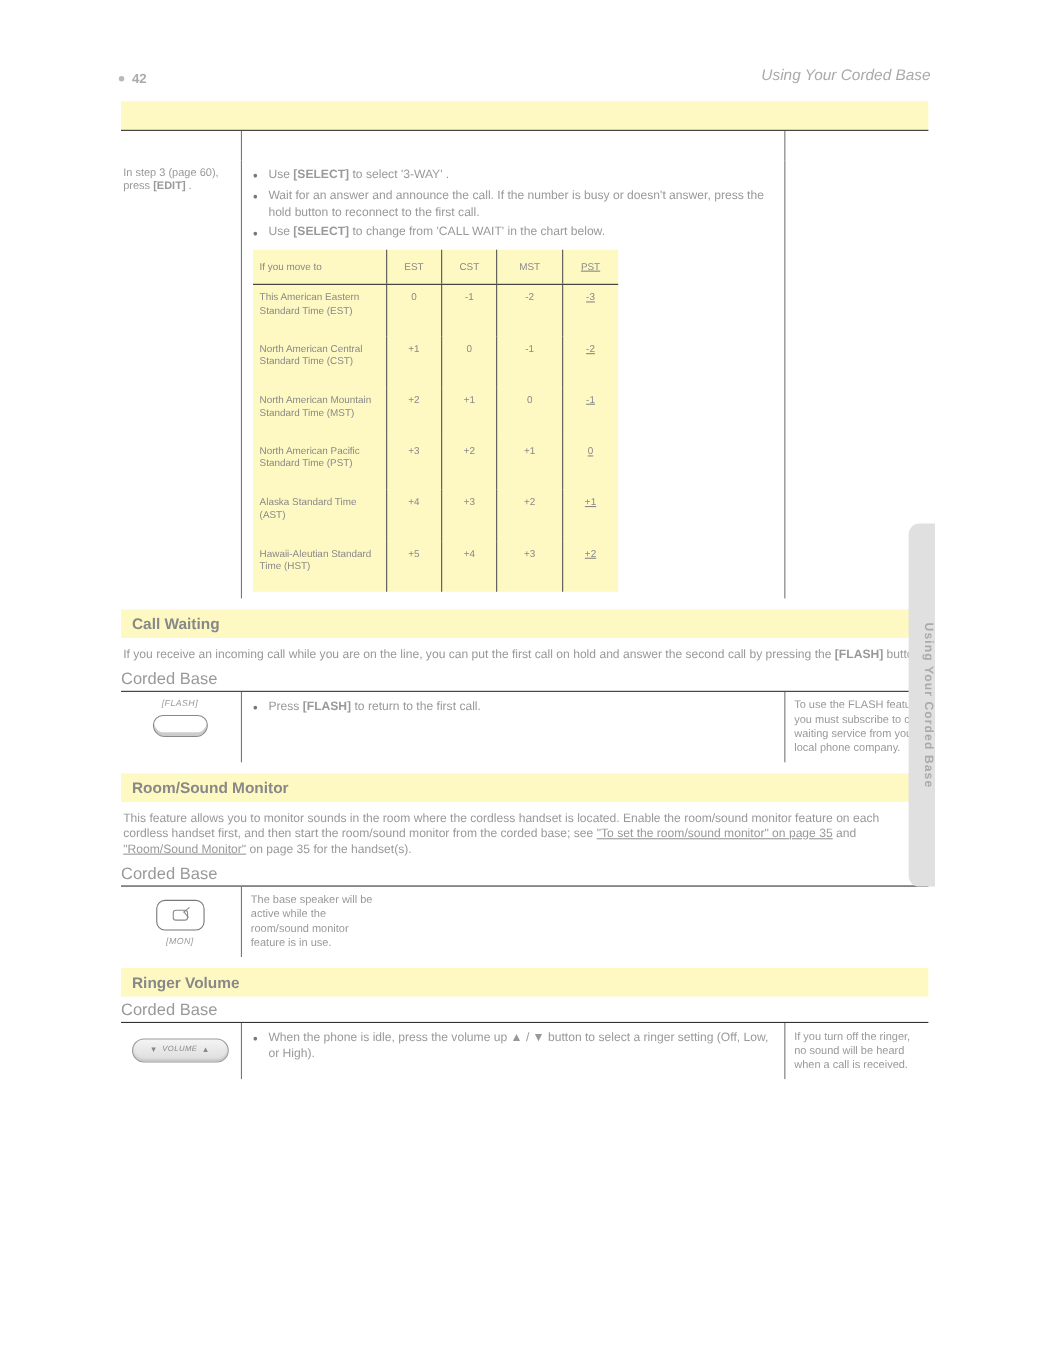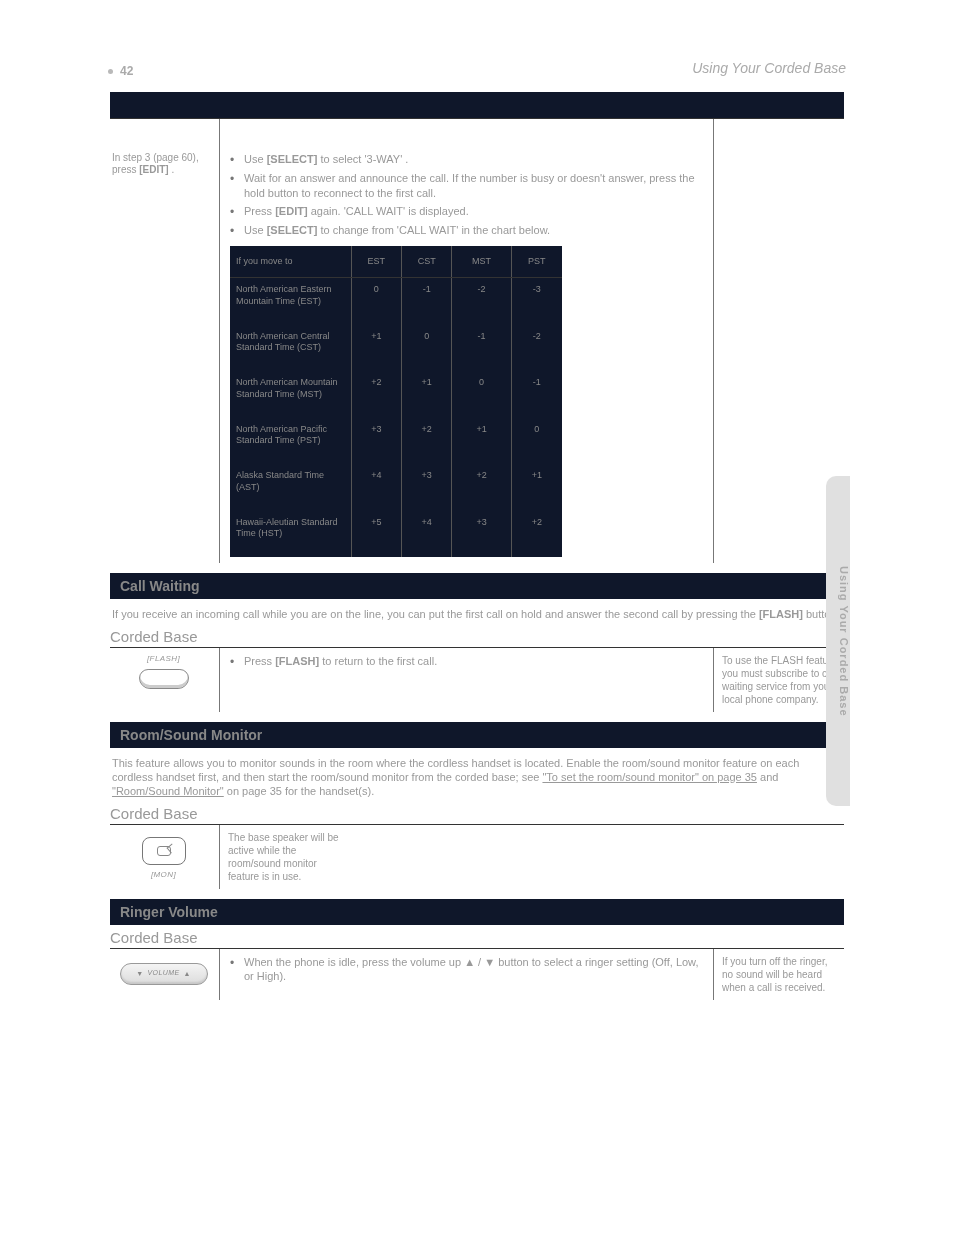--- a/index.html
+++ b/index.html
@@ -37,21 +37,21 @@
   }
   .page-title {
     position: absolute;
     top: 60px;
     right: 108px;
     font-size: 14px;
     color: #aaa;
     font-style: italic;
   }
   .bar {
-    background: #0f172a;
+    background: #fef9c3;
     padding: 5px 10px;
     font-size: 14px;
     font-weight: bold;
     color: #888;
     margin-top: 10px;
   }
   .bar.first { margin-top: 32px; }
   .lead {
     font-size: 11px;
     color: #999;
@@ -115,39 +115,39 @@
   ul.bul > li::before {
     content: "•";
     position: absolute;
     left: 0;
     top: 0;
     color: #777;
     font-size: 12px;
   }
   
   .tzbox {
-    background: #0f172a;
+    background: #fef9c3;
     margin-top: 8px;
     width: 332px;
   }
   .tz-head-row, .tz-body-row {
     display: flex;
   }
   .tz-head-row {
     border-bottom: 1.1px solid #333;
   }
   .tz-c {
     box-sizing: border-box;
     padding: 10px 6px;
     font-size: 9px;
     color: #888;
     line-height: 1.25;
     border-right: 1px solid #555;
   }
-  .tz-c:last-child { border-right: none; }
+  .tz-c:last-child { border-right: none; text-decoration: underline; }
   .tz-a { width: 135px; }
   .tz-b { width: 55px; text-align: center; }
   .tz-d { width: 65px; text-align: center; }
   .tz-e { width: 55px; text-align: center; } 
   .tz-body-row .tz-c { padding-top: 6px; padding-bottom: 18px; }
   .tz-body-row .tz-c.tb { text-align: center; }
   
   .sidetab {
     position: absolute;
     right: 104px;
@@ -283,45 +283,38 @@
           <span>Use </span>
           <b>[SELECT]</b>
           <span> to select </span>
           <span>'3-WAY'</span>
           <span>.</span>
         </li>
         <li>
           <span>Wait for an answer and announce the call. If the number is busy or doesn't answer, press the hold button to reconnect to the first call.</span>
         </li>
         <li>
-          <span>Press </span>
-          <b>[EDIT]</b>
-          <span> again. </span>
-          <span>'CALL WAIT'</span>
-          <span> is displayed.</span>
-        </li>
-        <li>
           <span>Use </span>
           <b>[SELECT]</b>
           <span> to change from </span>
           <span>'CALL WAIT'</span>
           <span> in the chart below.</span>
         </li>
       </ul>
 
       <div class="tzbox">
         <div class="tz-head-row">
           <div class="tz-c tz-a">If you move to</div>
           <div class="tz-c tz-b">EST</div>
           <div class="tz-c tz-b">CST</div>
           <div class="tz-c tz-d">MST</div>
           <div class="tz-c tz-e">PST</div>
         </div>
         <div class="tz-body-row">
-          <div class="tz-c tz-a">North American Eastern Mountain Time (EST)</div>
+          <div class="tz-c tz-a">This American Eastern Standard Time (EST)</div>
           <div class="tz-c tz-b tb">0</div>
           <div class="tz-c tz-b tb">-1</div>
           <div class="tz-c tz-d tb">-2</div>
           <div class="tz-c tz-e tb">-3</div>
         </div>
         <div class="tz-body-row">
           <div class="tz-c tz-a">North American Central Standard Time (CST)</div>
           <div class="tz-c tz-b tb">+1</div>
           <div class="tz-c tz-b tb">0</div>
           <div class="tz-c tz-d tb">-1</div>

